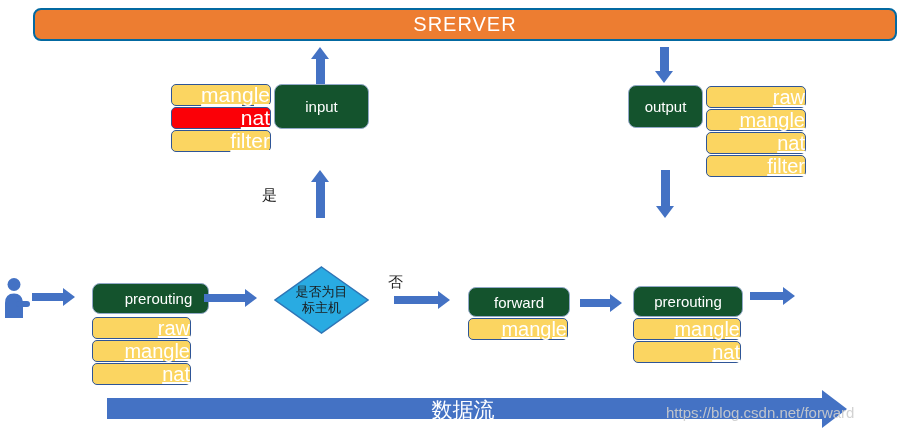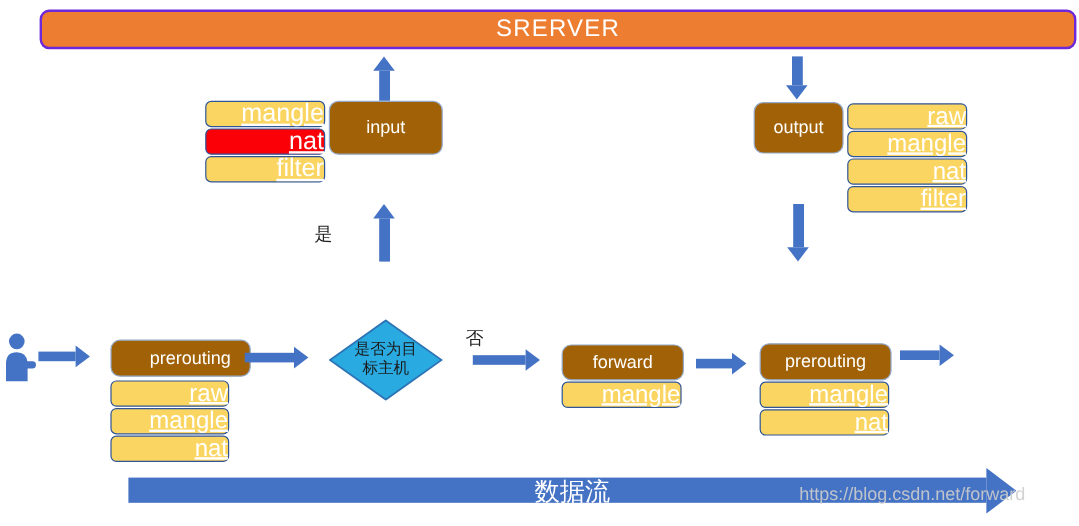--- a/index.html
+++ b/index.html
@@ -3,61 +3,61 @@
 <meta charset="utf-8">
 <style>
   html,body{margin:0;padding:0;background:#fff;}
   #stage{
     position:relative; width:899px; height:438px; background:#ffffff;
     font-family:"Liberation Sans", sans-serif; overflow:hidden;
   }
   
   .banner{
     position:absolute; left:33px; top:8px; width:860px; height:29px;
-    background:#ED7D31; border:2px solid #6d28d9; border-radius:8px;
+    background:#ED7D31; border:2px solid #0369a1; border-radius:8px;
     color:#fff; font-size:20px; display:flex; align-items:center; justify-content:center;
     letter-spacing:1px;
   }
   
   .chain{
-    position:absolute; background:#a16207; border:1px solid #93A9C8; border-radius:8px;
+    position:absolute; background:#14532d; border:1px solid #93A9C8; border-radius:8px;
     color:#fff; display:flex; align-items:center; justify-content:center; font-size:15px;
   }
   
   .tgroup{position:absolute;}
   .tbox{
     background:#FBD561; border:1px solid #2E5597; border-radius:5px;
     color:#fff; font-size:20px; line-height:20px; height:20px;
     text-align:right; margin-bottom:1px;text-decoration:underline;
   }
   .tbox.red{background:#FB0007;}
   
   .varrow{position:absolute; display:flex; flex-direction:column; align-items:center;}
   .varrow .head-up{width:0;height:0;border-left:9px solid transparent;border-right:9px solid transparent;border-bottom:12px solid #4472C4;}
   .varrow .head-down{width:0;height:0;border-left:9px solid transparent;border-right:9px solid transparent;border-top:12px solid #4472C4;}
   .varrow .shaft{width:9px; flex:1; background:#4472C4;}
   
   .harrow{position:absolute; display:flex; align-items:center; height:18px;}
   .harrow .shaft{flex:1; height:8px; background:#4472C4;}
   .harrow .head{width:0;height:0;border-top:9px solid transparent;border-bottom:9px solid transparent;border-left:12px solid #4472C4;}
   
-  .diamond{position:absolute; left:274px; top:266px; width:95px; height:68px;font-family:Liberation Mono, monospace;}
+  .diamond{position:absolute; left:274px; top:266px; width:95px; height:68px;}
   .diamond .dtext{
     position:absolute; inset:0; display:flex; flex-direction:column;
     align-items:center; justify-content:center; font-size:13px; line-height:1.25;
     color:#1a1a1a;
   }
   
   .cn-label{position:absolute; font-size:15px; color:#222;}
   
   .bigarrow{position:absolute; left:107px; top:389px; width:740px; height:39px; display:flex; align-items:center;}
   .bigarrow .shaft{flex:1; height:21px; background:#4472C4;}
   .bigarrow .head{width:0;height:0;border-top:19px solid transparent;border-bottom:19px solid transparent;border-left:25px solid #4472C4;}
   .bigarrow-label{
-    position:absolute; left:107px; top:396px; width:740px; text-align:center;
+    position:absolute; left:93px; top:396px; width:740px; text-align:center;
     color:#fff; font-size:21px; z-index:2; pointer-events:none;
   }
   .watermark{
     position:absolute; left:666px; top:404px; z-index:3;
     color:rgba(205,205,205,0.9); font-size:15px;
   }
   .person{position:absolute; left:3px; top:277px; width:27px; height:41px;}
 </style>
 </head>
 <body>

